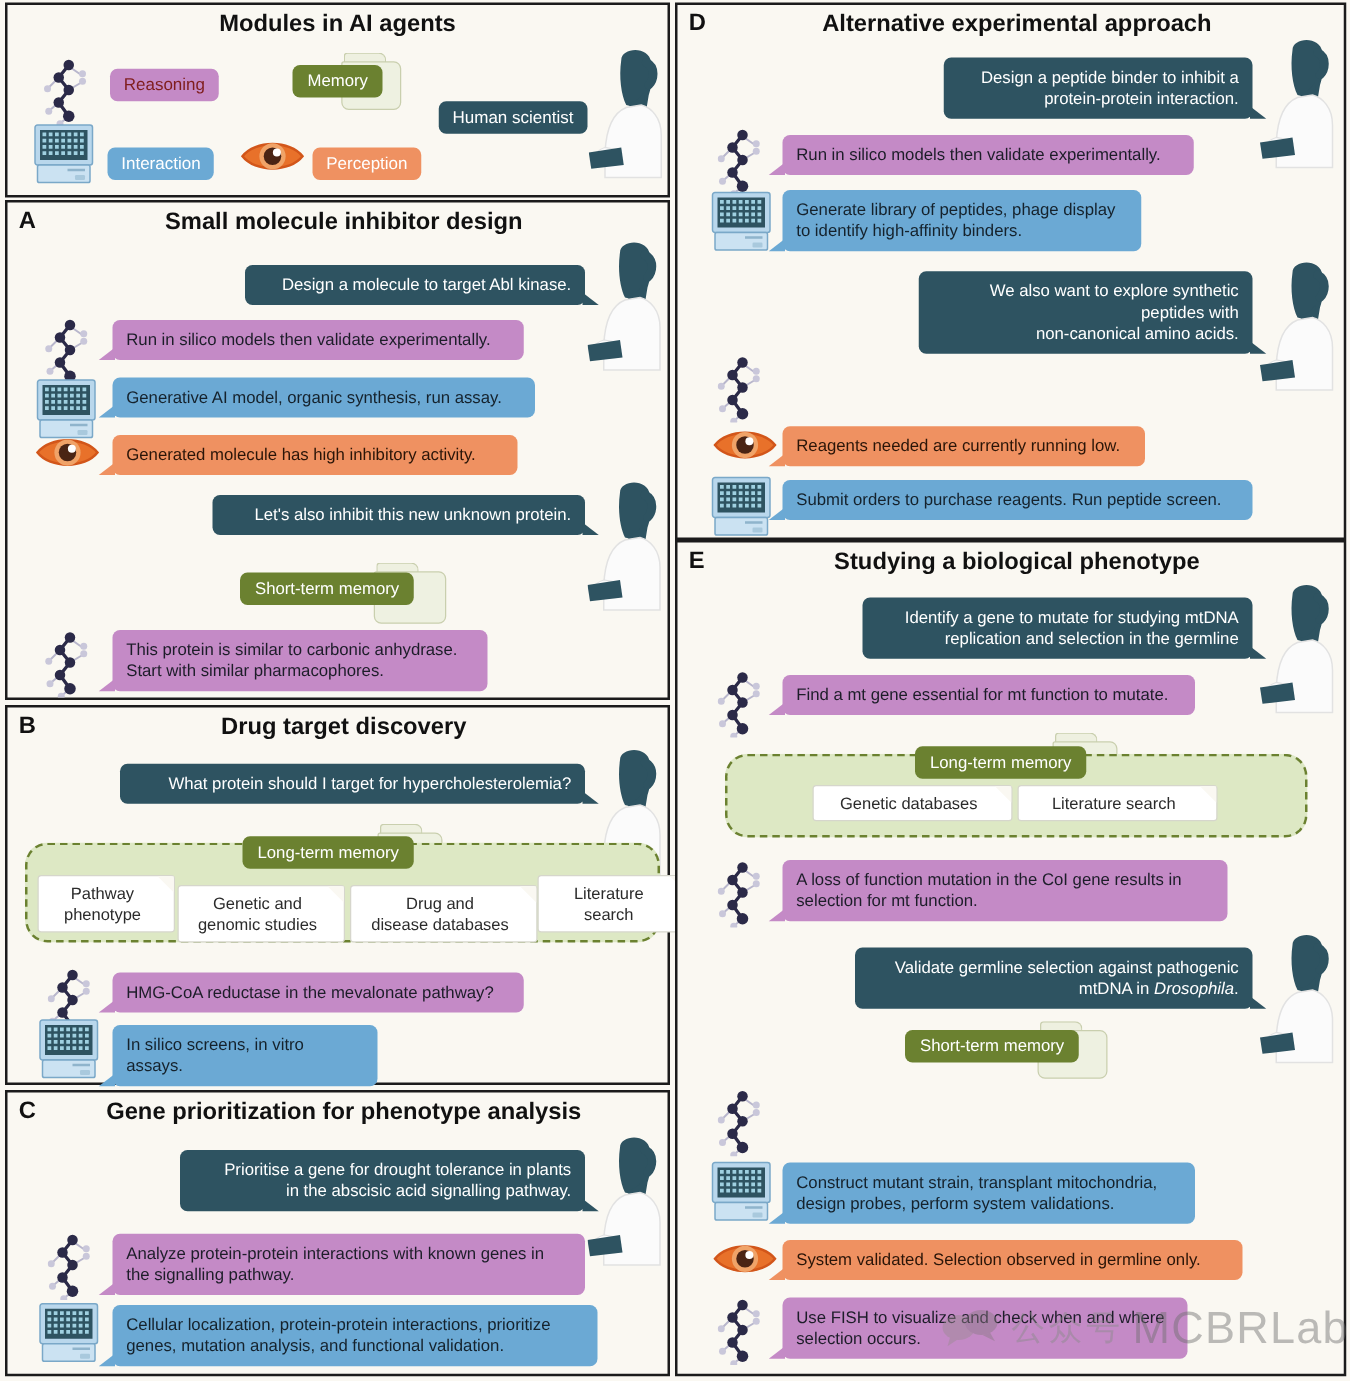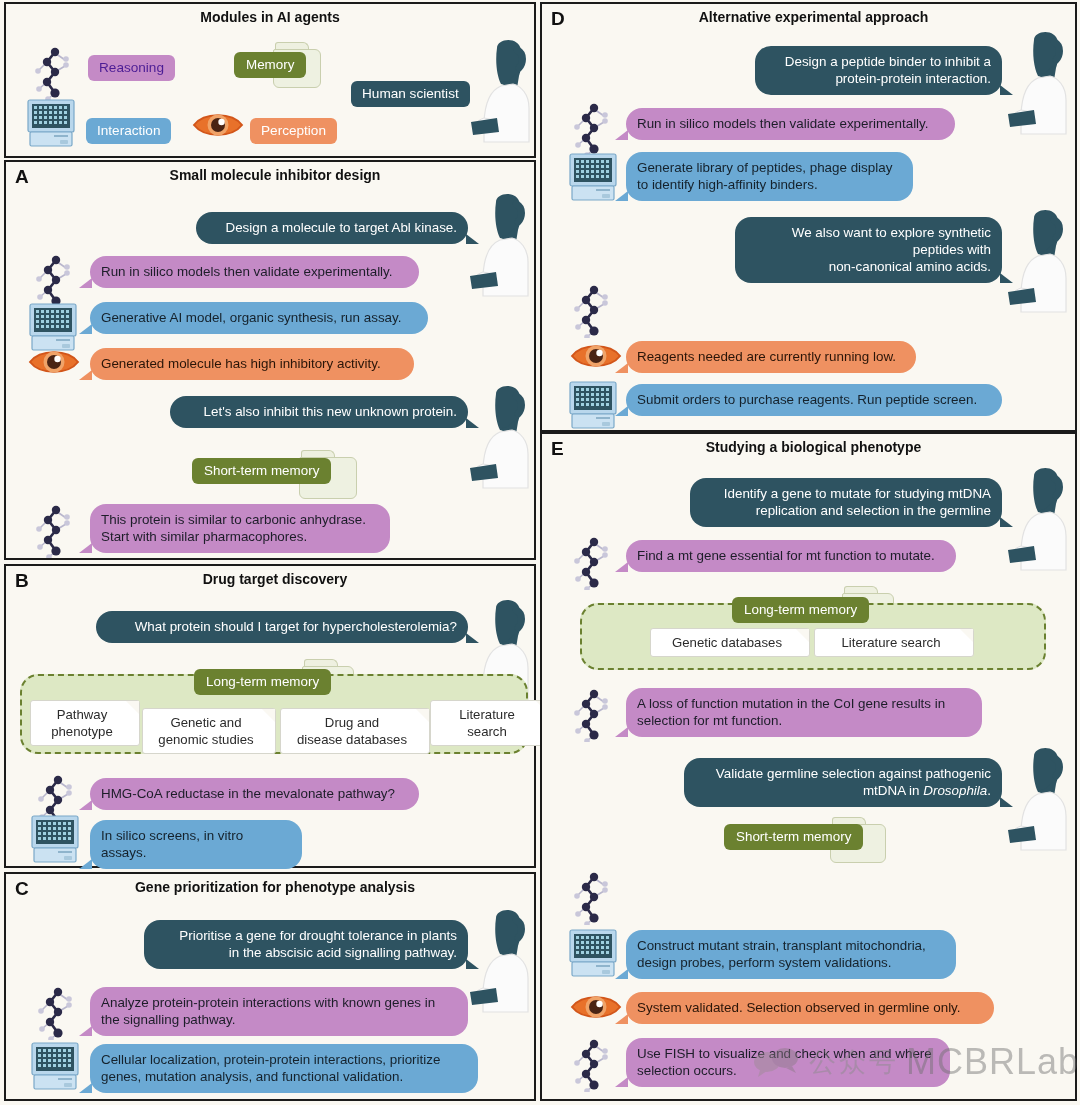--- a/index.html
+++ b/index.html
@@ -24,28 +24,28 @@
   .panel-letter {
     position: absolute;
     left: 9px; top: 4px;
     font-size: 19px; font-weight: bold; color: #111;
     letter-spacing: 0px;
   }
   .panel-title {
     position: absolute;
     left: 0; right: 0; top: 5px;
     text-align: center;
-    font-size: 14px; font-weight: bold; color: #111;
+    font-size: 19px; font-weight: bold; color: #111;
   }
   .panel-title.shift { padding-left: 10px; }
 
   
   .bubble {
     position: absolute;
-    border-radius: 16px;
+    border-radius: 6px;
     padding: 7px 11px 8px 11px;
     font-size: 13.4px;
     line-height: 17px;
     white-space: pre-line;
   }
   .bubble.human {
     background: #2e5361;
     color: #ffffff;
     text-align: right;
   }
@@ -200,21 +200,21 @@
         <circle cx="20" cy="28" r="4.2" fill="#2b2a48"></circle>
         <circle cx="12" cy="38" r="4.2" fill="#2b2a48"></circle>
         <circle cx="20" cy="49" r="4.6" fill="#2b2a48"></circle>
         <circle cx="31" cy="15" r="2.8" fill="#c9c7da"></circle>
         <circle cx="31" cy="21" r="2.8" fill="#c9c7da"></circle>
         <circle cx="3" cy="27" r="2.8" fill="#c9c7da"></circle>
         <circle cx="4" cy="45" r="2.8" fill="#c9c7da"></circle>
         <circle cx="13" cy="55" r="2.8" fill="#c9c7da"></circle>
       </svg>
     </div>
-    <div class="modlabel" style="left:82px; top:51px; background:#c48ac6; color:#4c1d95;">Reasoning</div>
+    <div class="modlabel" style="left:82px; top:51px; background:#c48ac6; color:#7f1d1d;">Reasoning</div>
 
     <div class="folder" style="left:267px; top:38px; width:48px; height:46px;">
       <div class="tab"></div>
         <div class="body"></div>
     </div>
     <div class="memchip" style="left:228px; top:48px;">Memory</div>
 
     <div class="icon" style="left:20px; top:94px;">
       <svg width="50" height="52" viewBox="0 0 50 52">
         <rect x="2" y="2" width="46" height="32" rx="2" fill="#b9d7ec" stroke="#7aa8c8" stroke-width="1.2"></rect>

